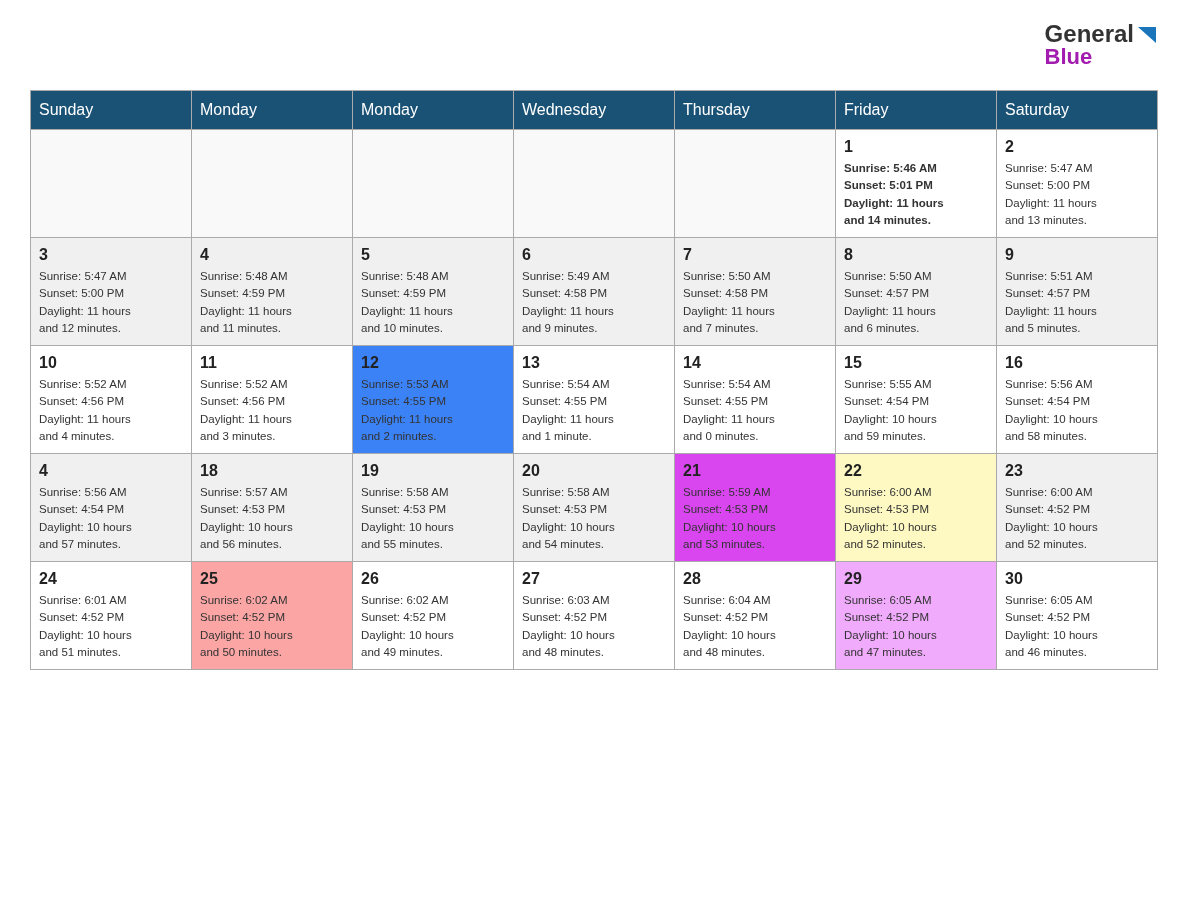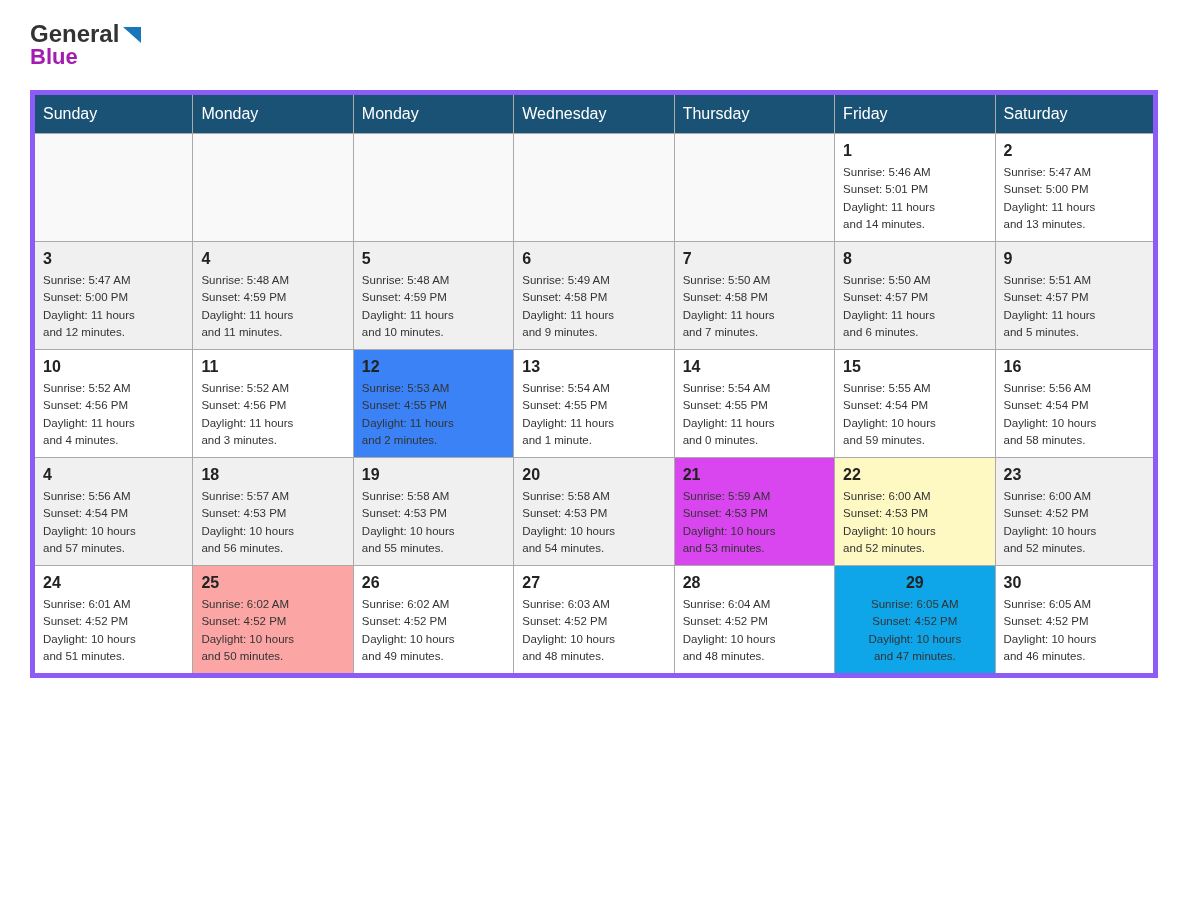--- a/index.html
+++ b/index.html
@@ -4,21 +4,21 @@
   <style>
     * { box-sizing: border-box; margin: 0; padding: 0; }
     body {
       font-family: Arial, sans-serif;
       background: #fff;
       padding: 20px 30px;
       color: #333;
     }
     .header {
       display: flex;
-      justify-content: flex-start;
+      justify-content: flex-end;
       align-items: flex-start;
       margin-bottom: 20px;
     }
     .logo {
       display: flex;
       flex-direction: column;
       align-items: flex-start;
     }
     .logo-blue {
       color: #a21caf;
@@ -36,21 +36,21 @@
       line-height: 1.1;
     }
     .location {
       font-size: 20px;
       color: #333;
       margin-top: 4px;
     }
     .calendar {
       width: 100%;
       border-collapse: collapse;
-      border: 5px solid #8b5cf6;
+      border: 1px solid #8b5cf6;
     }
     .calendar th {
       background-color: #1a5276;
       color: #fff;
       padding: 10px 8px;
       text-align: left;
       font-size: 16px;
       font-weight: normal;
       border: 1px solid #aaa;
     }
@@ -128,21 +128,21 @@
   </thead>
   <tbody id="calendar-body">
   <tr>
         <td class="empty-cell"></td>
         <td class="empty-cell"></td>
         <td class="empty-cell"></td>
         <td class="empty-cell"></td>
         <td class="empty-cell"></td>
         <td style="background-color: rgb(255, 255, 255);">
           <div class="day-number">1</div>
-          <div class="day-info" style="white-space: pre-line;">Sunrise: 5:46 AM
+          <div class="day-info" style="white-space: pre-line; font-weight: bold;">Sunrise: 5:46 AM
 Sunset: 5:01 PM
 Daylight: 11 hours
 and 14 minutes.</div>
         </td>
         <td style="background-color: rgb(255, 255, 255);">
           <div class="day-number">2</div>
           <div class="day-info" style="white-space: pre-line;">Sunrise: 5:47 AM
 Sunset: 5:00 PM
 Daylight: 11 hours
 and 13 minutes.</div>
@@ -330,21 +330,21 @@
 Daylight: 10 hours
 and 48 minutes.</div>
         </td>
         <td style="background-color: rgb(255, 255, 255);">
           <div class="day-number">28</div>
           <div class="day-info" style="white-space: pre-line;">Sunrise: 6:04 AM
 Sunset: 4:52 PM
 Daylight: 10 hours
 and 48 minutes.</div>
         </td>
-        <td style="background-color: #0ea5e9; text-align: center;">
+        <td style="background-color: #f0abfc;">
           <div class="day-number">29</div>
           <div class="day-info" style="white-space: pre-line;">Sunrise: 6:05 AM
 Sunset: 4:52 PM
 Daylight: 10 hours
 and 47 minutes.</div>
         </td>
         <td style="background-color: rgb(255, 255, 255);">
           <div class="day-number">30</div>
           <div class="day-info" style="white-space: pre-line;">Sunrise: 6:05 AM
 Sunset: 4:52 PM

